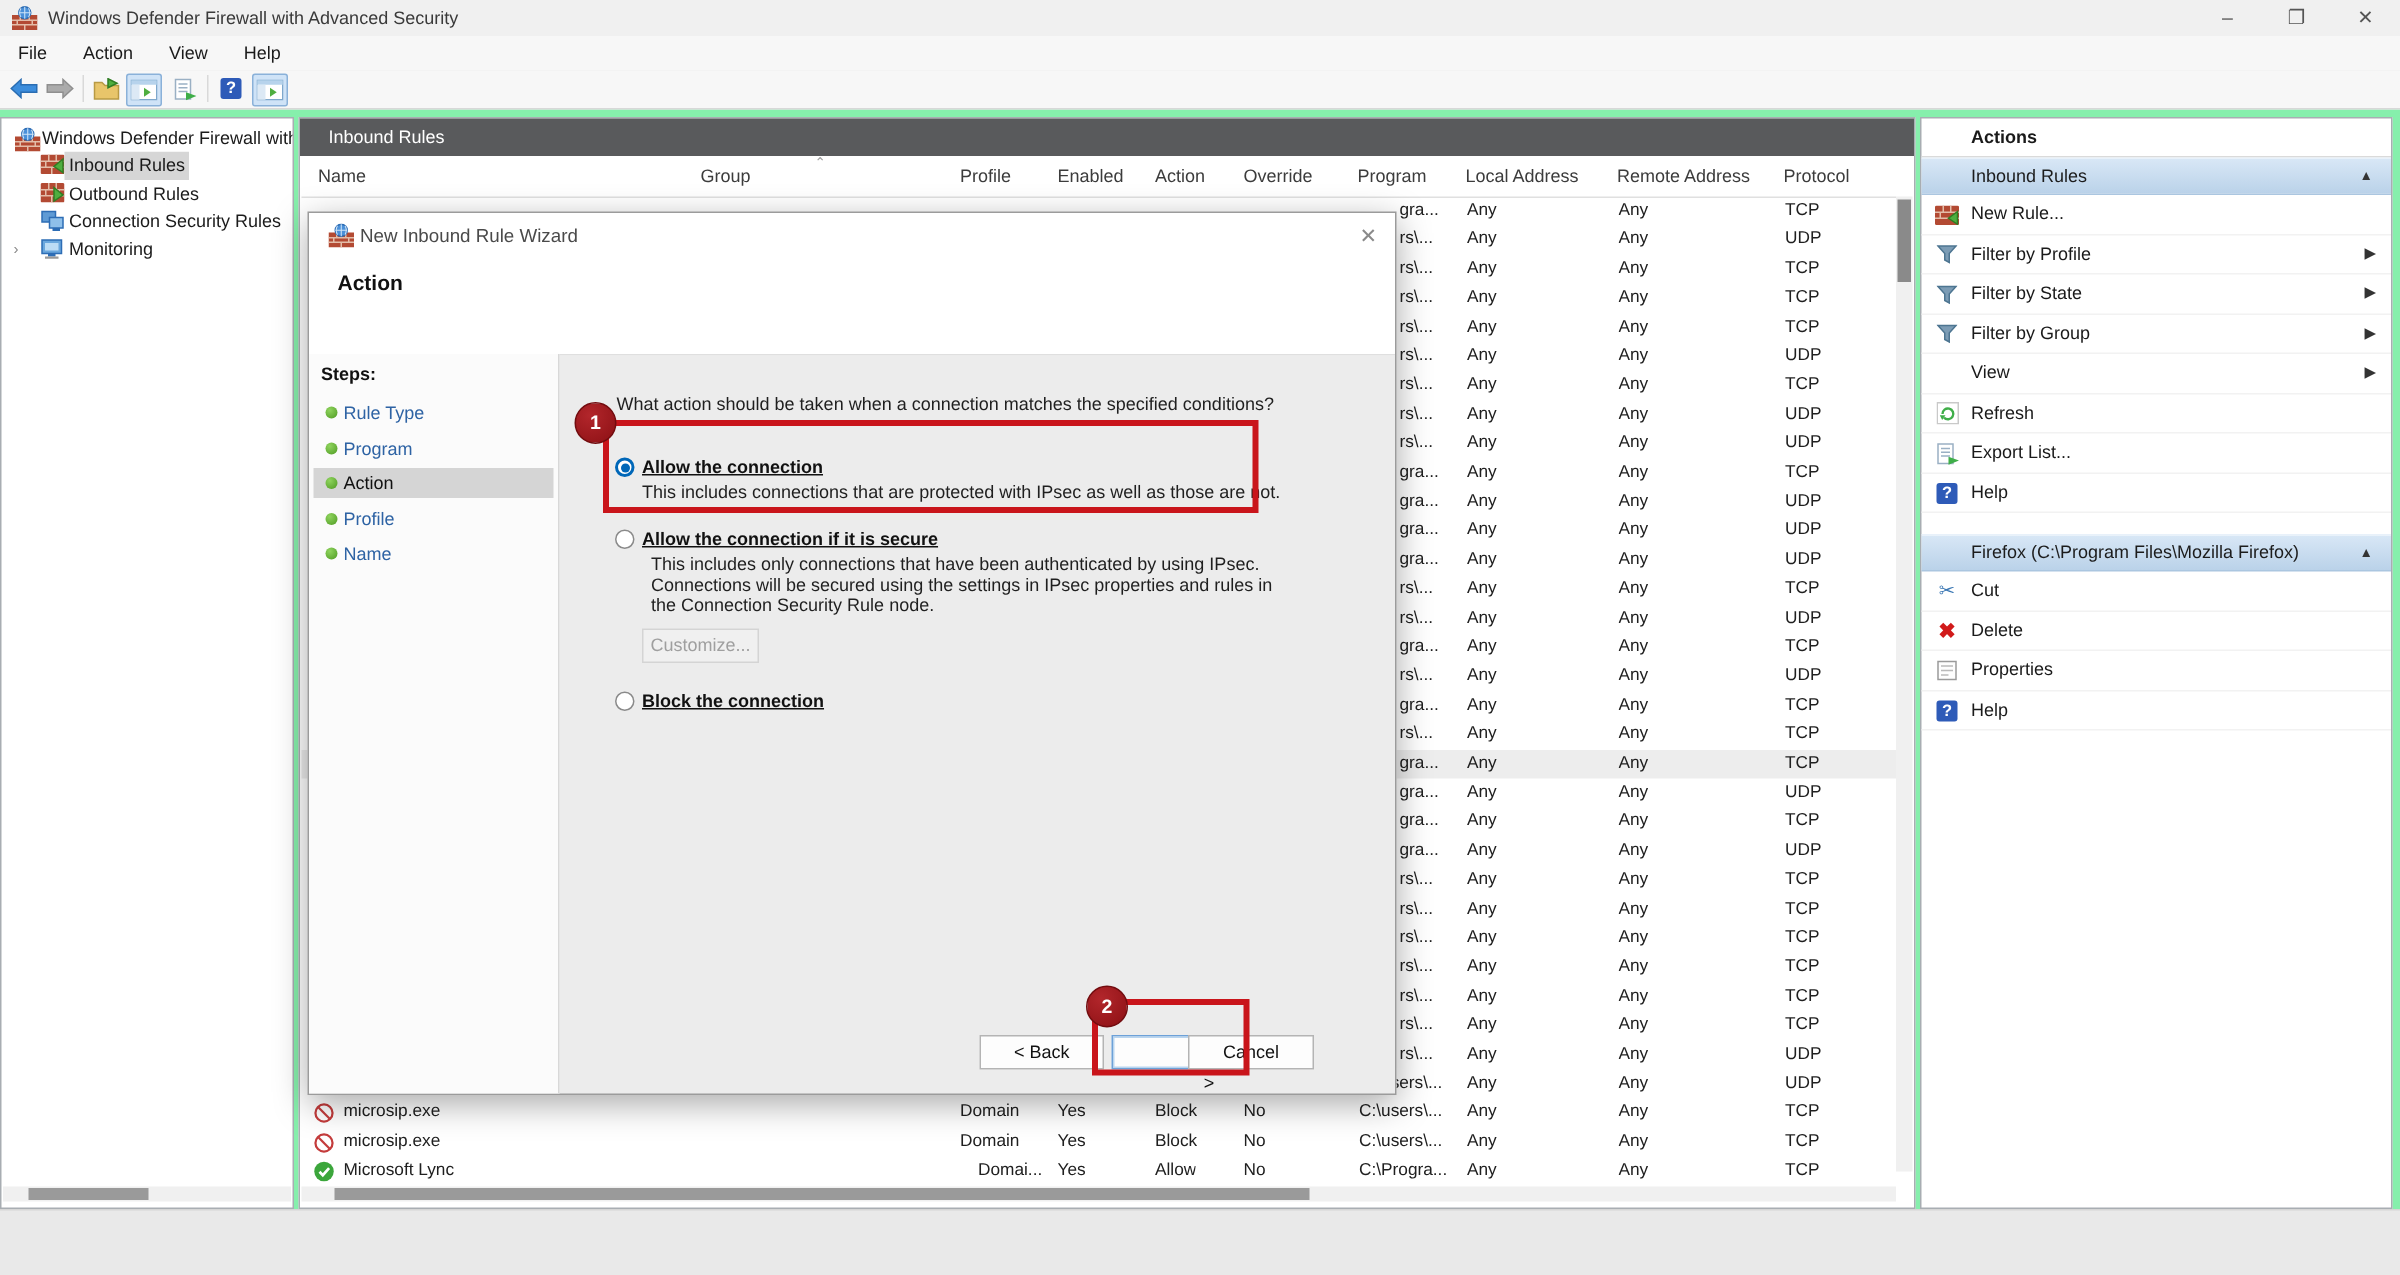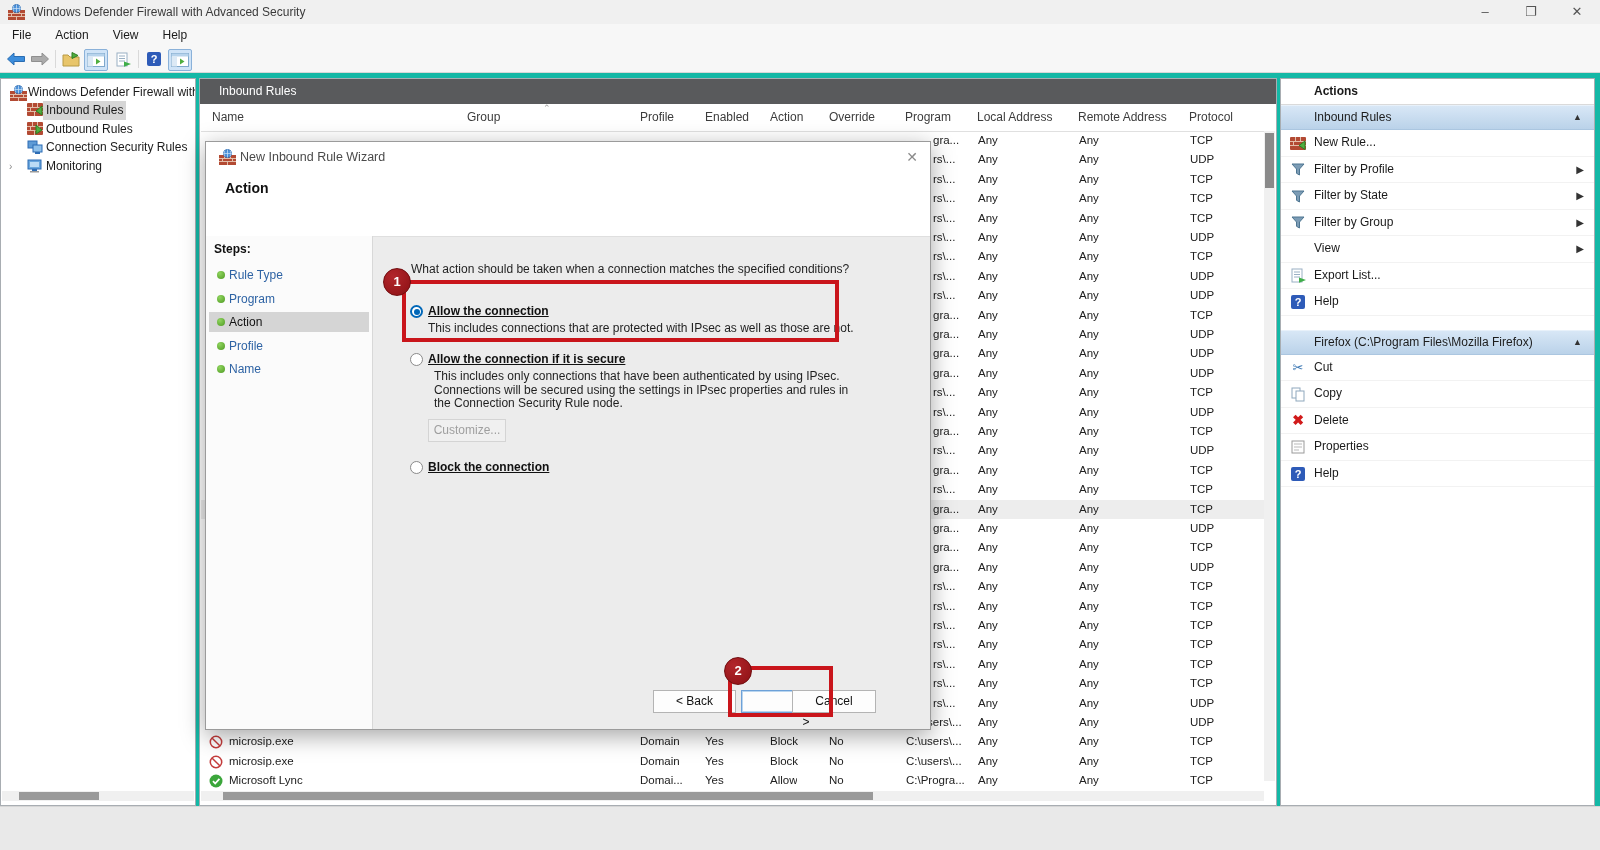--- a/index.html
+++ b/index.html
@@ -1,16 +1,16 @@
 <!DOCTYPE html>
 <html><head>
 <meta charset="utf-8">
 <style>
   html,body{margin:0;padding:0;background:#d9d9d9;}
-  #screen{position:relative;width:1600px;height:850px;background:#14b8a6;overflow:hidden;
+  #screen{position:relative;width:1600px;height:850px;background:#86efac;overflow:hidden;
           font-family:"Liberation Sans",sans-serif;font-size:12px;color:#1b1b1b;}
   
   .titlebar{position:absolute;left:0;top:0;width:100%;height:24px;background:#f0f0f0;border-bottom:1px solid #e4e4e4;}
   .titlebar .appicon{position:absolute;left:8px;top:4px;}
   .titlebar .apptitle{position:absolute;left:32px;top:5px;color:#3a3a3a;font-size:12px;}
   .winctl{position:absolute;top:0;height:24px;width:46px;text-align:center;line-height:24px;color:#555;font-size:13px;}
   .menubar{position:absolute;left:0;top:24px;width:100%;height:23px;background:#f7f7f7;border-bottom:1px solid #e8e8e8;}
   .menubar span{display:inline-block;padding:4px 12px 0 12px;color:#1a1a1a;}
   .toolbar{position:absolute;left:0;top:47px;width:100%;height:25px;background:#f7f7f7;border-bottom:1px solid #d8d8d8;}
   .tb{position:absolute;top:2px;width:22px;height:20px;display:flex;align-items:center;justify-content:center;}
@@ -478,21 +478,21 @@
           <span class="cell" style="left: 878px;">Any</span>
           <span class="cell" style="left: 989px;">TCP</span>
         </div>
         <div class="lrow" style="top: 692.2px;">
           <span class="cell" style="left: 8px; top: 3px;"><svg width="14" height="14" viewBox="0 0 14 14">
               <circle cx="7" cy="7" r="6.5" fill="#3ba63b"></circle>
               <path d="M4 7.2 6.2 9.5 10.4 4.8" stroke="#fff" stroke-width="1.8" fill="none"></path>
             </svg></span>
           <span class="cell" style="left: 28px;">Microsoft Lync</span>
           <span class="cell" style="left: 266px;"></span>
-          <span class="cell" style="left: 439px;">Domai...</span>
+          <span class="cell" style="left: 451px;">Domai...</span>
           <span class="cell" style="left: 504px;">Yes</span>
           <span class="cell" style="left: 569px;">Allow</span>
           <span class="cell" style="left: 628px;">No</span>
           <span class="cell" style="left: 705px; width: 68px;">C:\Progra...</span>
           <span class="cell" style="left: 777px;">Any</span>
           <span class="cell" style="left: 878px;">Any</span>
           <span class="cell" style="left: 989px;">TCP</span>
         </div>
       </div>
     <div class="vtrack">
@@ -531,41 +531,42 @@
             </svg>
           </span><span>Filter by State</span><span class="sub">▶</span></div>
         <div class="aitem"><span class="ic">
             <svg width="14" height="13" viewBox="0 0 14 13">
               <path d="M1 1 L13 1 L8.5 6 L8.5 12 L5.5 10.3 L5.5 6 Z" fill="#7c9cb5" stroke="#4d7591"></path>
             </svg>
           </span><span>Filter by Group</span><span class="sub">▶</span></div>
         <div class="aitem"><span>View</span><span class="sub">▶</span></div>
         <div class="aitem"><span class="ic">
             <svg width="15" height="15" viewBox="0 0 15 15">
+              <rect x="0.5" y="0.5" width="14" height="14" fill="#fff" stroke="#c9c9c9"></rect>
+              <path d="M4 8a3.6 3.6 0 1 1 1 2.4" stroke="#3fae49" stroke-width="1.6" fill="none"></path>
+              <polygon points="2.2,8.8 6,8.8 3.8,12" fill="#3fae49"></polygon>
+            </svg>
+          </span><span>Refresh</span></div>
+        <div class="aitem"><span class="ic">
+            <svg width="15" height="15" viewBox="0 0 15 15">
               <rect x="1" y="1" width="10" height="13" fill="#fff" stroke="#9ab0c4"></rect>
               <line x1="3" y1="4" x2="9" y2="4" stroke="#9ab0c4"></line>
               <line x1="3" y1="6.5" x2="9" y2="6.5" stroke="#9ab0c4"></line>
               <line x1="3" y1="9" x2="9" y2="9" stroke="#9ab0c4"></line>
               <polygon points="8,9.5 15,12 8,14.8" fill="#3fae49"></polygon>
             </svg>
           </span><span>Export List...</span></div>
         <div class="aitem"><span class="ic">
             <span class="help-ic">?</span>
           </span><span>Help</span></div>
         <div class="asec-gap"></div>
         <div class="asec-h"><span>Firefox (C:\Program Files\Mozilla Firefox)</span><span class="col">▲</span></div>
         <div class="aitem"><span class="ic">
             <span style="color:#3c78b4;font-size:13px;">✂</span>
           </span><span>Cut</span></div>
-        <div class="aitem"><span class="ic">
-            <svg width="14" height="15" viewBox="0 0 14 15">
-              <rect x="1" y="1" width="8" height="10" fill="#fff" stroke="#8fa8bd"></rect>
-              <rect x="5" y="4" width="8" height="10" fill="#fff" stroke="#8fa8bd"></rect>
-            </svg>
-          </span><span>Copy</span></div>
         <div class="aitem"><span class="ic">
             <span style="color:#d11a1a;font-weight:bold;font-size:14px;">✖</span>
           </span><span>Delete</span></div>
         <div class="aitem"><span class="ic">
             <svg width="14" height="14" viewBox="0 0 14 14">
               <rect x="1" y="1" width="12" height="12" fill="#fdfdfd" stroke="#9a9a9a"></rect>
               <line x1="3" y1="4" x2="11" y2="4" stroke="#b9b9b9"></line>
               <line x1="3" y1="7" x2="11" y2="7" stroke="#b9b9b9"></line>
               <line x1="3" y1="10" x2="8" y2="10" stroke="#b9b9b9"></line>
             </svg>

